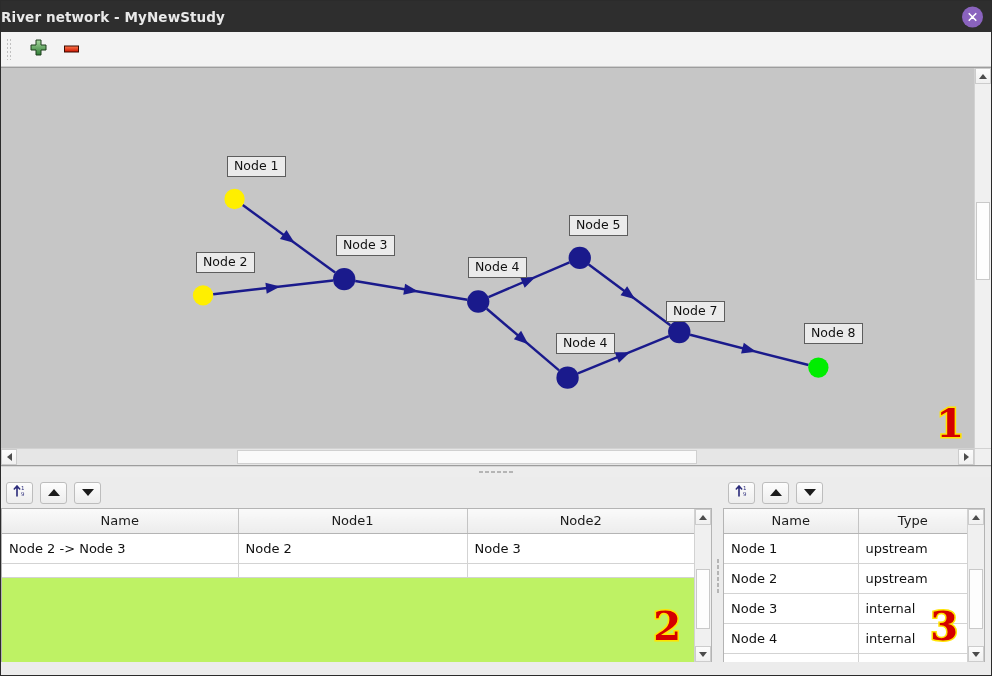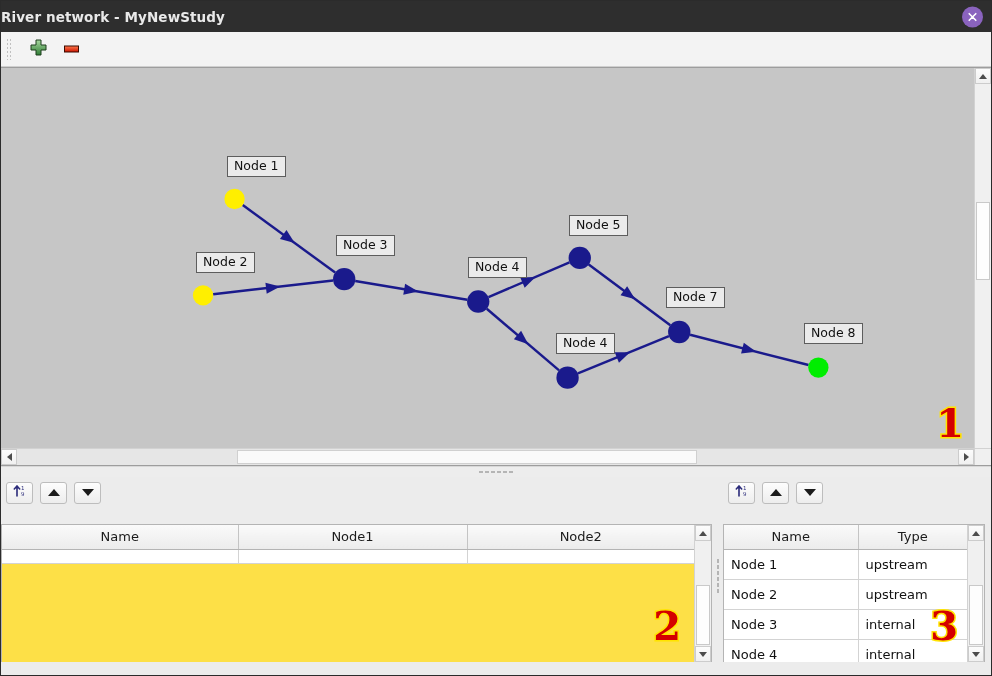--- a/index.html
+++ b/index.html
@@ -190,23 +190,22 @@
     cursor: pointer;
   }
   .tbl-btn .tri-up, .tbl-btn .tri-down { border-bottom-color:#1b1b1b; border-top-color:#1b1b1b;
      border-left-width:6px; border-right-width:6px; }
   .tbl-btn .tri-up { border-bottom-width:7px; }
   .tbl-btn .tri-down { border-top-width:7px; }
 
   .tbl-wrap {
     flex: 1 1 auto; position: relative;
     border: 1px solid #b4b4b4; border-bottom: 0;
-    background: #fde047; overflow: hidden; min-height:0;
+    background: #bef264; overflow: hidden; min-height:0;
     margin-right: 0;
-    margin-top: 16px;
   }
   .tbl-scrollarea { position:absolute; inset:0 17px 0 0; overflow:hidden; }
   table.grid { border-collapse: collapse; width: 100%; table-layout: fixed; }
   table.grid th {
     background: linear-gradient(#fafafa,#ececec);
     border-right: 1px solid #c4c4c4;
     border-bottom: 1px solid #b4b4b4;
     font-weight: normal; font-size: 13px; color:#1b1b1b;
     height: 24px; text-align: center;
     cursor: pointer;
@@ -307,21 +306,21 @@
         </g>
     </svg>
 
     <div id="labels-layer">
         <div class="node-label" style="left: 226px; top: 88px;">Node 1</div>
         <div class="node-label" style="left: 195px; top: 184px;">Node 2</div>
         <div class="node-label" style="left: 335px; top: 167px;">Node 3</div>
         <div class="node-label" style="left: 467px; top: 189px;">Node 4</div>
         <div class="node-label" style="left: 568px; top: 147px;">Node 5</div>
         <div class="node-label" style="left: 555px; top: 265px;">Node 4</div>
-        <div class="node-label" style="left: 665px; top: 219px;">Node 7</div>
+        <div class="node-label" style="left: 665px; top: 233px;">Node 7</div>
         <div class="node-label" style="left: 803px; top: 255px;">Node 8</div>
       </div>
 
     <div class="overlay-num" style="right:27px; bottom:22px;">1</div>
 
     <div class="vscroll">
       <div class="arrow">
           <div class="tri tri-up"></div>
         </div>
       <div class="track">
@@ -384,20 +383,25 @@
                 <col>
               </colgroup>
             <thead>
                 <tr>
                   <th>Name</th>
                   <th>Node1</th>
                   <th>Node2</th>
                 </tr>
               </thead>
             <tbody>
+                <tr>
+                  <td>Node 2 -&gt; Node 3</td>
+                  <td>Node 2</td>
+                  <td>Node 3</td>
+                </tr>
                 <tr class="blank">
                   <td></td>
                   <td></td>
                   <td></td>
                 </tr>
               </tbody>
           </table>
         </div>
         <div class="overlay-num" style="right:30px; bottom:16px;">2</div>
         <div class="vscroll">

